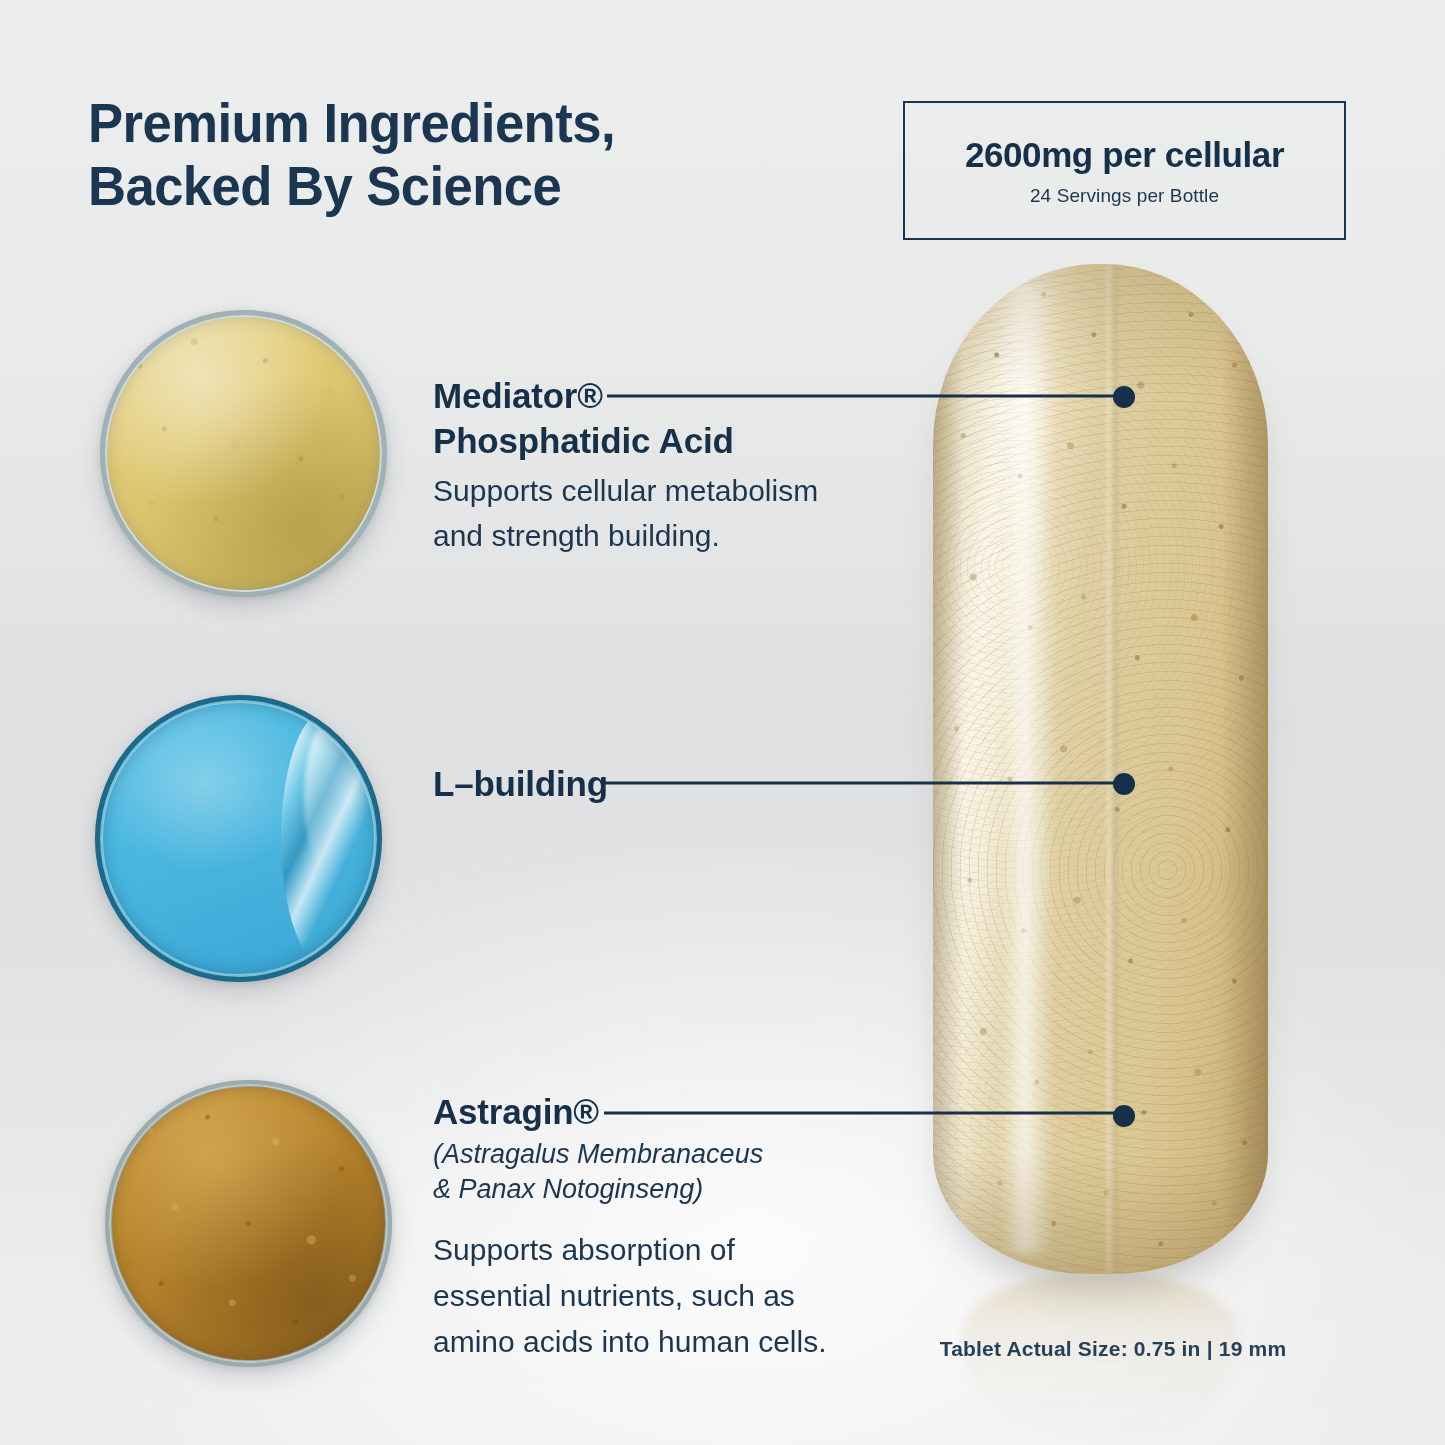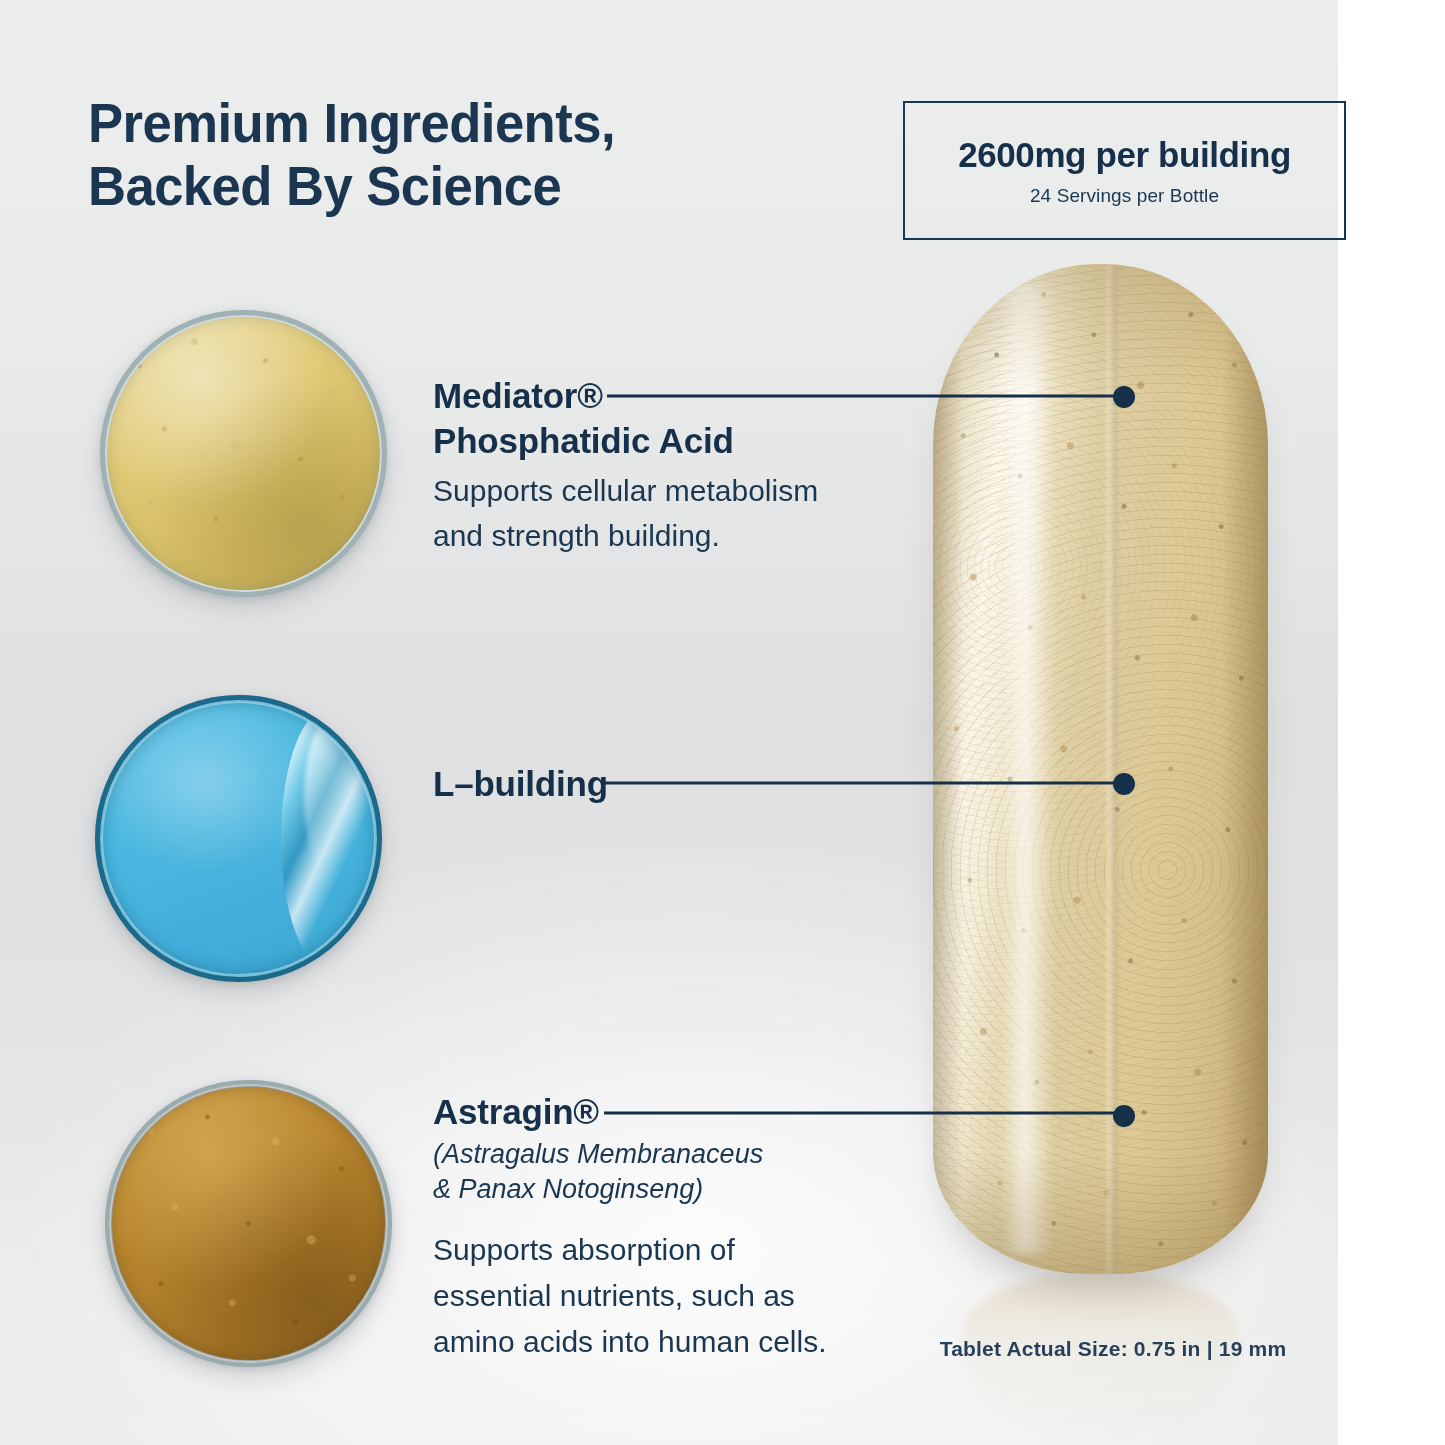--- a/index.html
+++ b/index.html
@@ -5,21 +5,21 @@
   * { margin:0; padding:0; box-sizing:border-box; }
 
   html, body {
     width:1445px; height:1445px;
     overflow:hidden;
     font-family:"Liberation Sans", sans-serif;
   }
 
   #stage {
     position:relative;
-    width:1338px; height:1445px;
+    width:1445px; height:1445px;
     background:
       radial-gradient(ellipse 1100px 680px at 52% 86%, rgba(255,255,255,0.85) 0%, rgba(255,255,255,0) 62%),
       linear-gradient(180deg, #eceded 0%, #e9eaea 24%, #dfe0e1 50%, #e2e3e4 70%, #ececec 88%, #eeeeee 100%);
     color:#1b3651;
     padding-left:32px;
     -webkit-font-smoothing:antialiased;
   }
 
   
   #page-title {
@@ -381,21 +381,21 @@
 </style>
 </head>
 <body>
 
 <div id="stage">
 
   <h1 id="page-title">Premium Ingredients,
 Backed By Science</h1>
 
   <div id="serving-badge">
-    <div class="amount">2600mg per building</div>
+    <div class="amount">2600mg per cellular</div>
     <div class="servings">24 Servings per Bottle</div>
   </div>
 
   <div class="dish" id="dish-mediator">
     <div class="glass"></div>
     <div class="fill">
       <div class="speckle"></div>
     </div>
     <div class="rim"></div>
   </div>

